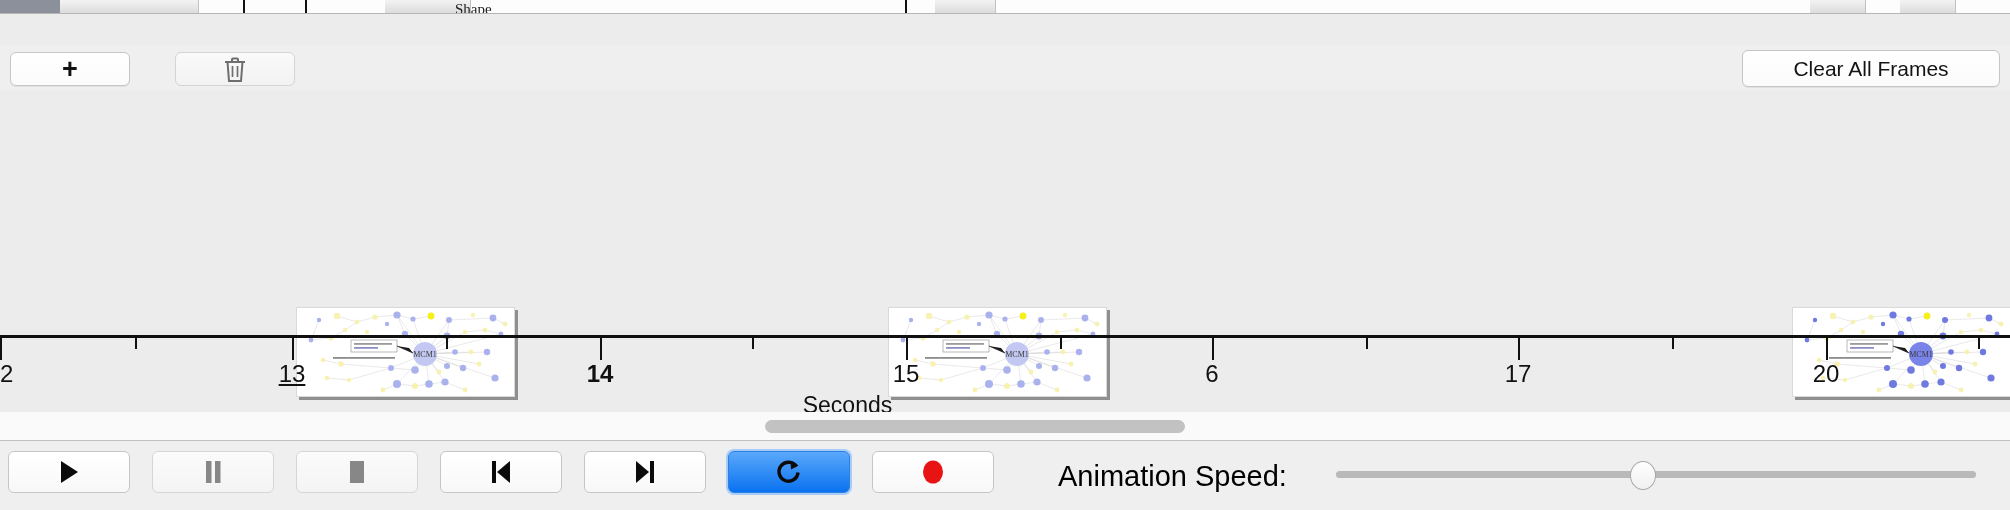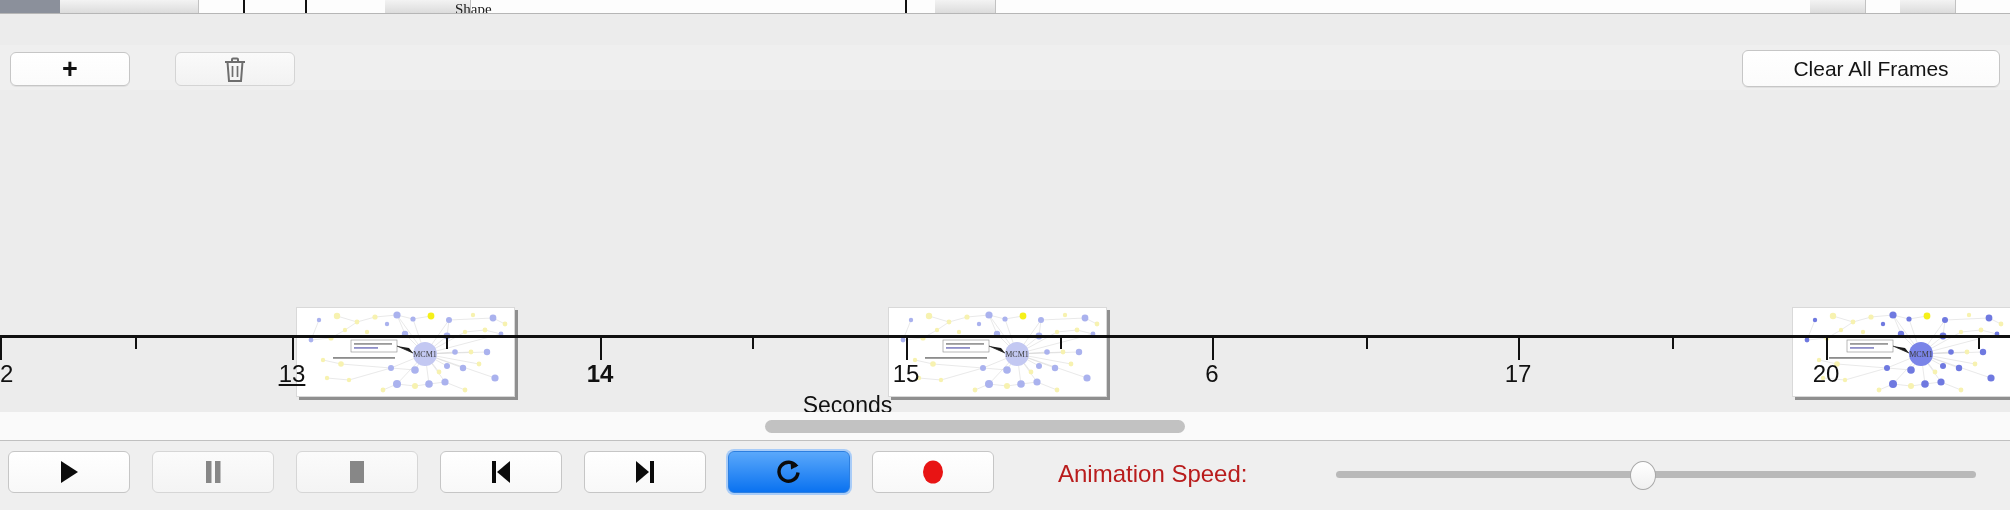--- a/index.html
+++ b/index.html
@@ -191,21 +191,21 @@
   #ctl-play    { left: 8px;   width: 122px; }
   #ctl-pause   { left: 152px; width: 122px; }
   #ctl-stop    { left: 296px; width: 122px; }
   #ctl-first   { left: 440px; width: 122px; }
   #ctl-last    { left: 584px; width: 122px; }
   #ctl-loop    { left: 728px; width: 122px; }
   #ctl-record  { left: 872px; width: 122px; }
 
   .speed-label {
     position: absolute; left: 1058px; top: 19px;
-    font-size: 24px; color: #b91c1c;
+    font-size: 29px; color: #000000;
     white-space: nowrap;
   }
   .slider {
     position: absolute; left: 1336px; top: 30px;
     width: 640px; height: 7px;
     background: #b9b9b9;
     border-radius: 4px;
   }
   .slider-thumb {
     position: absolute; top: -10px;

